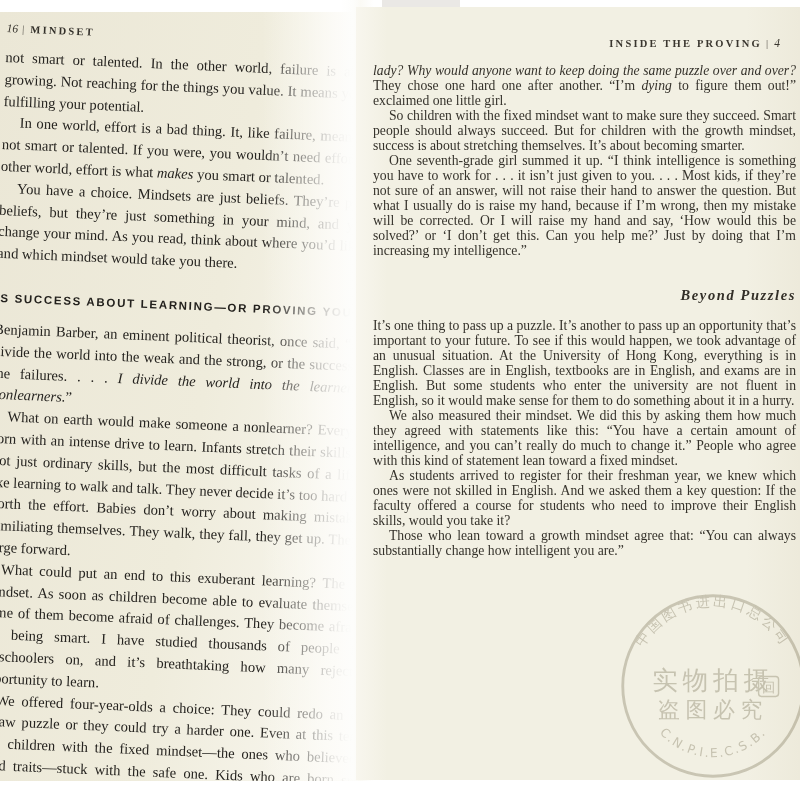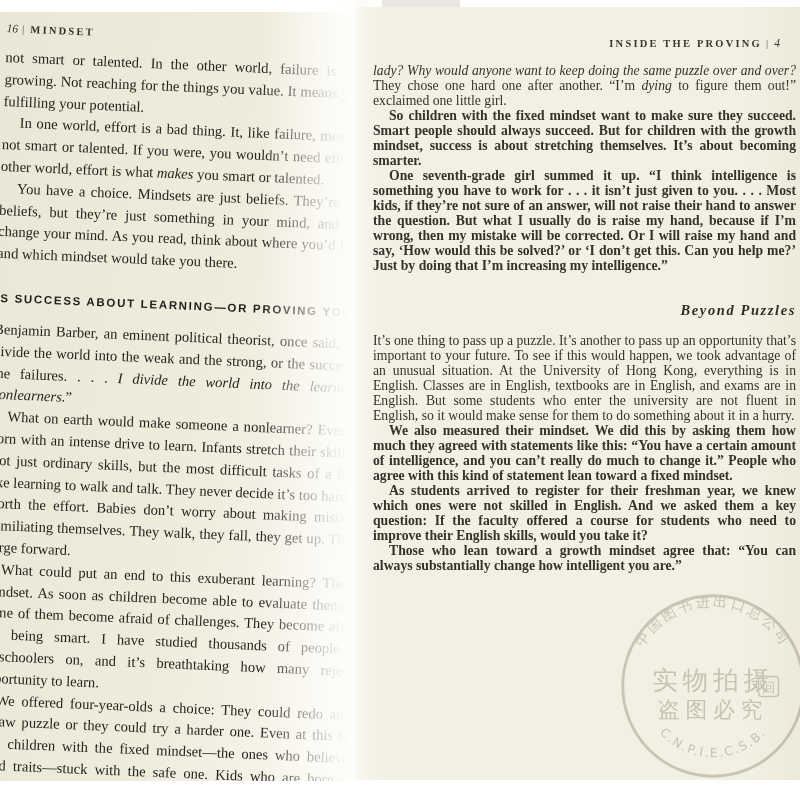--- a/index.html
+++ b/index.html
@@ -24,21 +24,21 @@
   
   .spine-highlight{position:absolute;left:340px;top:0;width:34px;height:782px;
                    background:linear-gradient(to right,rgba(253,253,251,0),#fdfdfb 40%,#fbfaf5 60%,rgba(250,249,243,0));}
   .top-edge{position:absolute;left:382px;top:0;width:78px;height:9px;background:#d8d6cf;opacity:.55;}
   
   .page-right{position:absolute;left:356px;top:7px;width:444px;height:773px;overflow:hidden;
               background:linear-gradient(to right,#f8f6ee 0%,#f2f0e3 7%,#f2f0e3 88%,#edeadb 100%);color:#35322b;}
   .page-right .running-head{position:absolute;top:30px;right:20px;font-weight:bold;color:#3a362f;}
   .right-body{position:absolute;left:17px;top:56px;width:423px;}
   .page-right p{margin:0;font-size:13.7px;line-height:15px;text-align:justify;}
-  .page-right p.ind{text-indent:16px;font-weight:bold;}
+  .page-right p.ind{text-indent:16px;}
   .subheading{margin:29px 0 14px 0;text-align:right;font-style:italic;font-weight:bold;
               font-size:14.5px;letter-spacing:1.6px;color:#332f28;}
   .it{font-style:italic;}
   
   .stamp{position:absolute;left:618px;top:591px;width:190px;height:190px;opacity:.5;
          mix-blend-mode:multiply;pointer-events:none;}
   .stamp svg{width:100%;height:100%;}
   .stamp text{fill:#a49f8e;font-family:"DejaVu Sans","Liberation Sans",sans-serif;}
   .stamp .ring{stroke:#aaa593;fill:none;}
   .stamp .cn-big{font-size:27px;letter-spacing:5px;}

